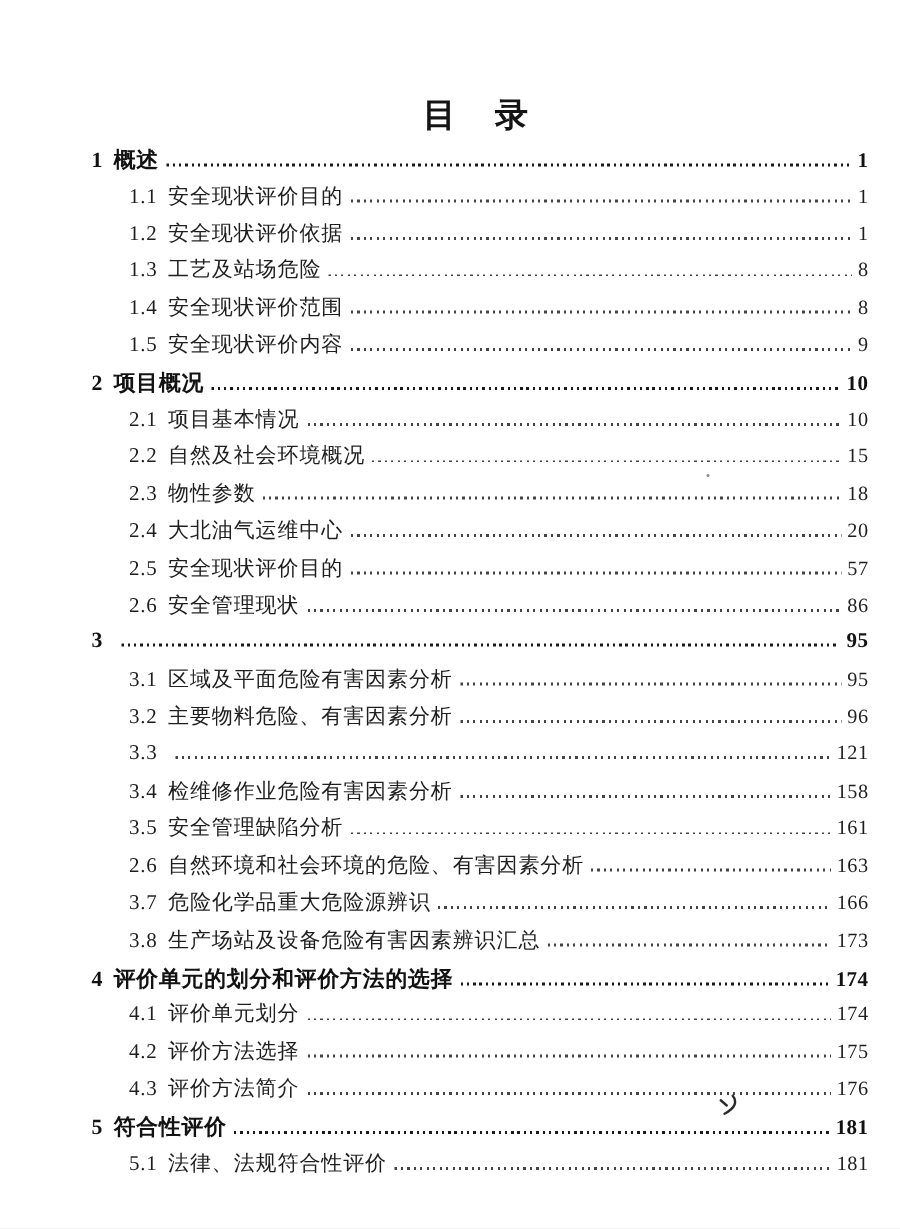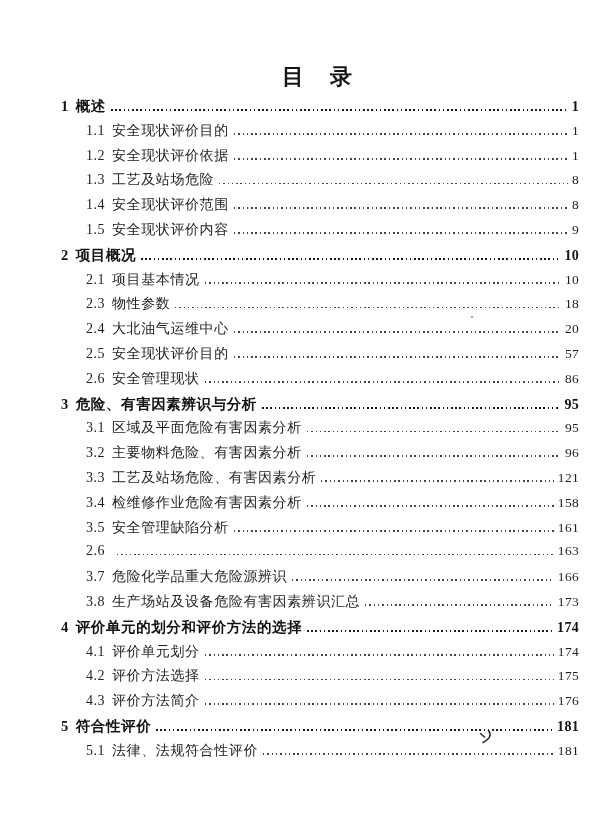--- a/index.html
+++ b/index.html
@@ -144,20 +144,26 @@
     <span class="pg">10</span>
   </div>
 
   <div class="row lvl2">
     <span class="num">2.1</span>
     <span class="label">项目基本情况</span>
     <span class="leader"></span>
     <span class="pg">10</span>
   </div>
 
+  <div class="row lvl2">
+    <span class="num">2.2</span>
+    <span class="label">自然及社会环境概况</span>
+    <span class="leader"></span>
+    <span class="pg">15</span>
+  </div>
 
   <div class="row lvl2">
     <span class="num">2.3</span>
     <span class="label">物性参数</span>
     <span class="leader"></span>
     <span class="pg">18</span>
   </div>
 
   <div class="row lvl2">
     <span class="num">2.4</span>
@@ -175,62 +181,61 @@
 
   <div class="row lvl2">
     <span class="num">2.6</span>
     <span class="label">安全管理现状</span>
     <span class="leader"></span>
     <span class="pg">86</span>
   </div>
 
   <div class="row lvl1">
     <span class="num">3</span>
-    <span class="label">危险、有害因素辨识与分析</span>
     <span class="leader"></span>
     <span class="pg">95</span>
   </div>
 
   <div class="row lvl2">
     <span class="num">3.1</span>
     <span class="label">区域及平面危险有害因素分析</span>
     <span class="leader"></span>
     <span class="pg">95</span>
   </div>
 
   <div class="row lvl2">
     <span class="num">3.2</span>
     <span class="label">主要物料危险、有害因素分析</span>
     <span class="leader"></span>
     <span class="pg">96</span>
   </div>
 
   <div class="row lvl2">
     <span class="num">3.3</span>
-    <span class="label">工艺及站场危险、有害因素分析</span>
     <span class="leader"></span>
     <span class="pg">121</span>
   </div>
 
   <div class="row lvl2">
     <span class="num">3.4</span>
     <span class="label">检维修作业危险有害因素分析</span>
     <span class="leader"></span>
     <span class="pg">158</span>
   </div>
 
   <div class="row lvl2">
     <span class="num">3.5</span>
     <span class="label">安全管理缺陷分析</span>
     <span class="leader"></span>
     <span class="pg">161</span>
   </div>
 
   <div class="row lvl2">
     <span class="num">2.6</span>
+    <span class="label">自然环境和社会环境的危险、有害因素分析</span>
     <span class="leader"></span>
     <span class="pg">163</span>
   </div>
 
   <div class="row lvl2">
     <span class="num">3.7</span>
     <span class="label">危险化学品重大危险源辨识</span>
     <span class="leader"></span>
     <span class="pg">166</span>
   </div>

